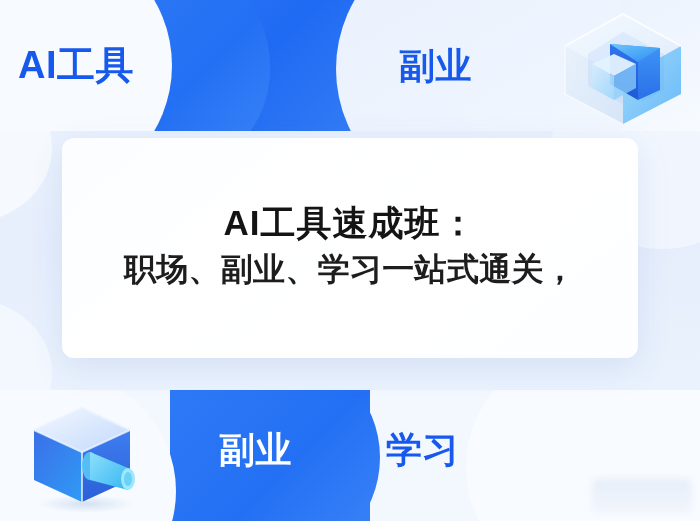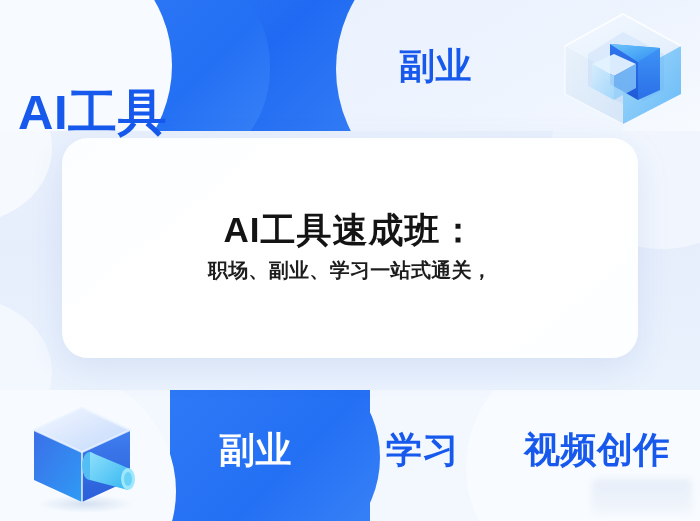--- a/index.html
+++ b/index.html
@@ -84,43 +84,43 @@
   }
 
   
   .tag{
     position:absolute;font-weight:bold;letter-spacing:.5px;
     white-space:nowrap;z-index:6;
   }
   .tag-blue{color:#1659ec;}
   .tag-white{color:#ffffff;}
 
-  #tag-ai-tools{left:18px;top:40px;font-size:49px;margin-top:40px;}
+  #tag-ai-tools{left:18px;top:40px;font-size:38px;}
   #tag-workplace{left:210px;top:42px;font-size:36px;}
   #tag-sidehustle-top{left:399px;top:42px;font-size:36px;}
   #tag-sidehustle-bot{left:219px;top:426px;font-size:36px;}
   #tag-study{left:386px;top:426px;font-size:36px;}
   #tag-videocreate{left:524px;top:426px;font-size:36px;}
 
   
   #card{
     position:absolute;left:62px;top:138px;width:576px;height:220px;
-    border-radius:26px;
+    border-radius:12px;
     background:linear-gradient(140deg,#fbfdff 0%,#ffffff 40%,#fdfeff 100%);
     box-shadow:0 10px 34px rgba(40,90,180,.10);
     z-index:8;
     display:flex;flex-direction:column;align-items:center;justify-content:center;
     box-sizing:border-box;padding:10px 14px 14px;
   }
   #card-title{
     color:#141414;font-weight:bold;font-size:35px;letter-spacing:1px;
     line-height:1.18;margin:0 0 6px 0;white-space:nowrap;
   }
   .card-line{
-    color:#1d1d1d;font-weight:bold;font-size:20px;letter-spacing:.3px;
+    color:#1d1d1d;font-weight:bold;font-size:32px;letter-spacing:.3px;
     line-height:1.30;white-space:nowrap;margin:0;
   }
 
   
   #icon-cube-glass{position:absolute;left:548px;top:4px;width:150px;height:126px;z-index:7;}
   #icon-cube-plug{position:absolute;left:20px;top:394px;width:128px;height:122px;z-index:7;}
 
   
   #watermark{
     position:absolute;right:8px;bottom:8px;width:100px;height:34px;
@@ -154,21 +154,20 @@
     <div class="bot-blue-lcap"></div>
     <div class="bot-white-lobe"></div>
     <div class="bot-right-lobe"></div>
   </div>
 
   <div class="tag tag-blue" id="tag-ai-tools">AI工具</div>
   <div class="tag tag-blue" id="tag-sidehustle-top">副业</div>
 
   <div class="tag tag-white" id="tag-sidehustle-bot">副业</div>
   <div class="tag tag-blue" id="tag-study">学习</div>
-  <div class="tag tag-blue" id="tag-videocreate">视频创作</div>
 
   <div id="card">
     <div id="card-title">AI工具速成班：</div>
     <div class="card-line">职场、副业、学习一站式通关，</div>
   </div>
 
   <svg id="icon-cube-glass" viewBox="0 0 150 126">
     <defs>
       <linearGradient id="gcOuterL" x1="0" y1="0" x2="1" y2="1">
         <stop offset="0" stop-color="#e8f1fb" stop-opacity=".95"></stop>

